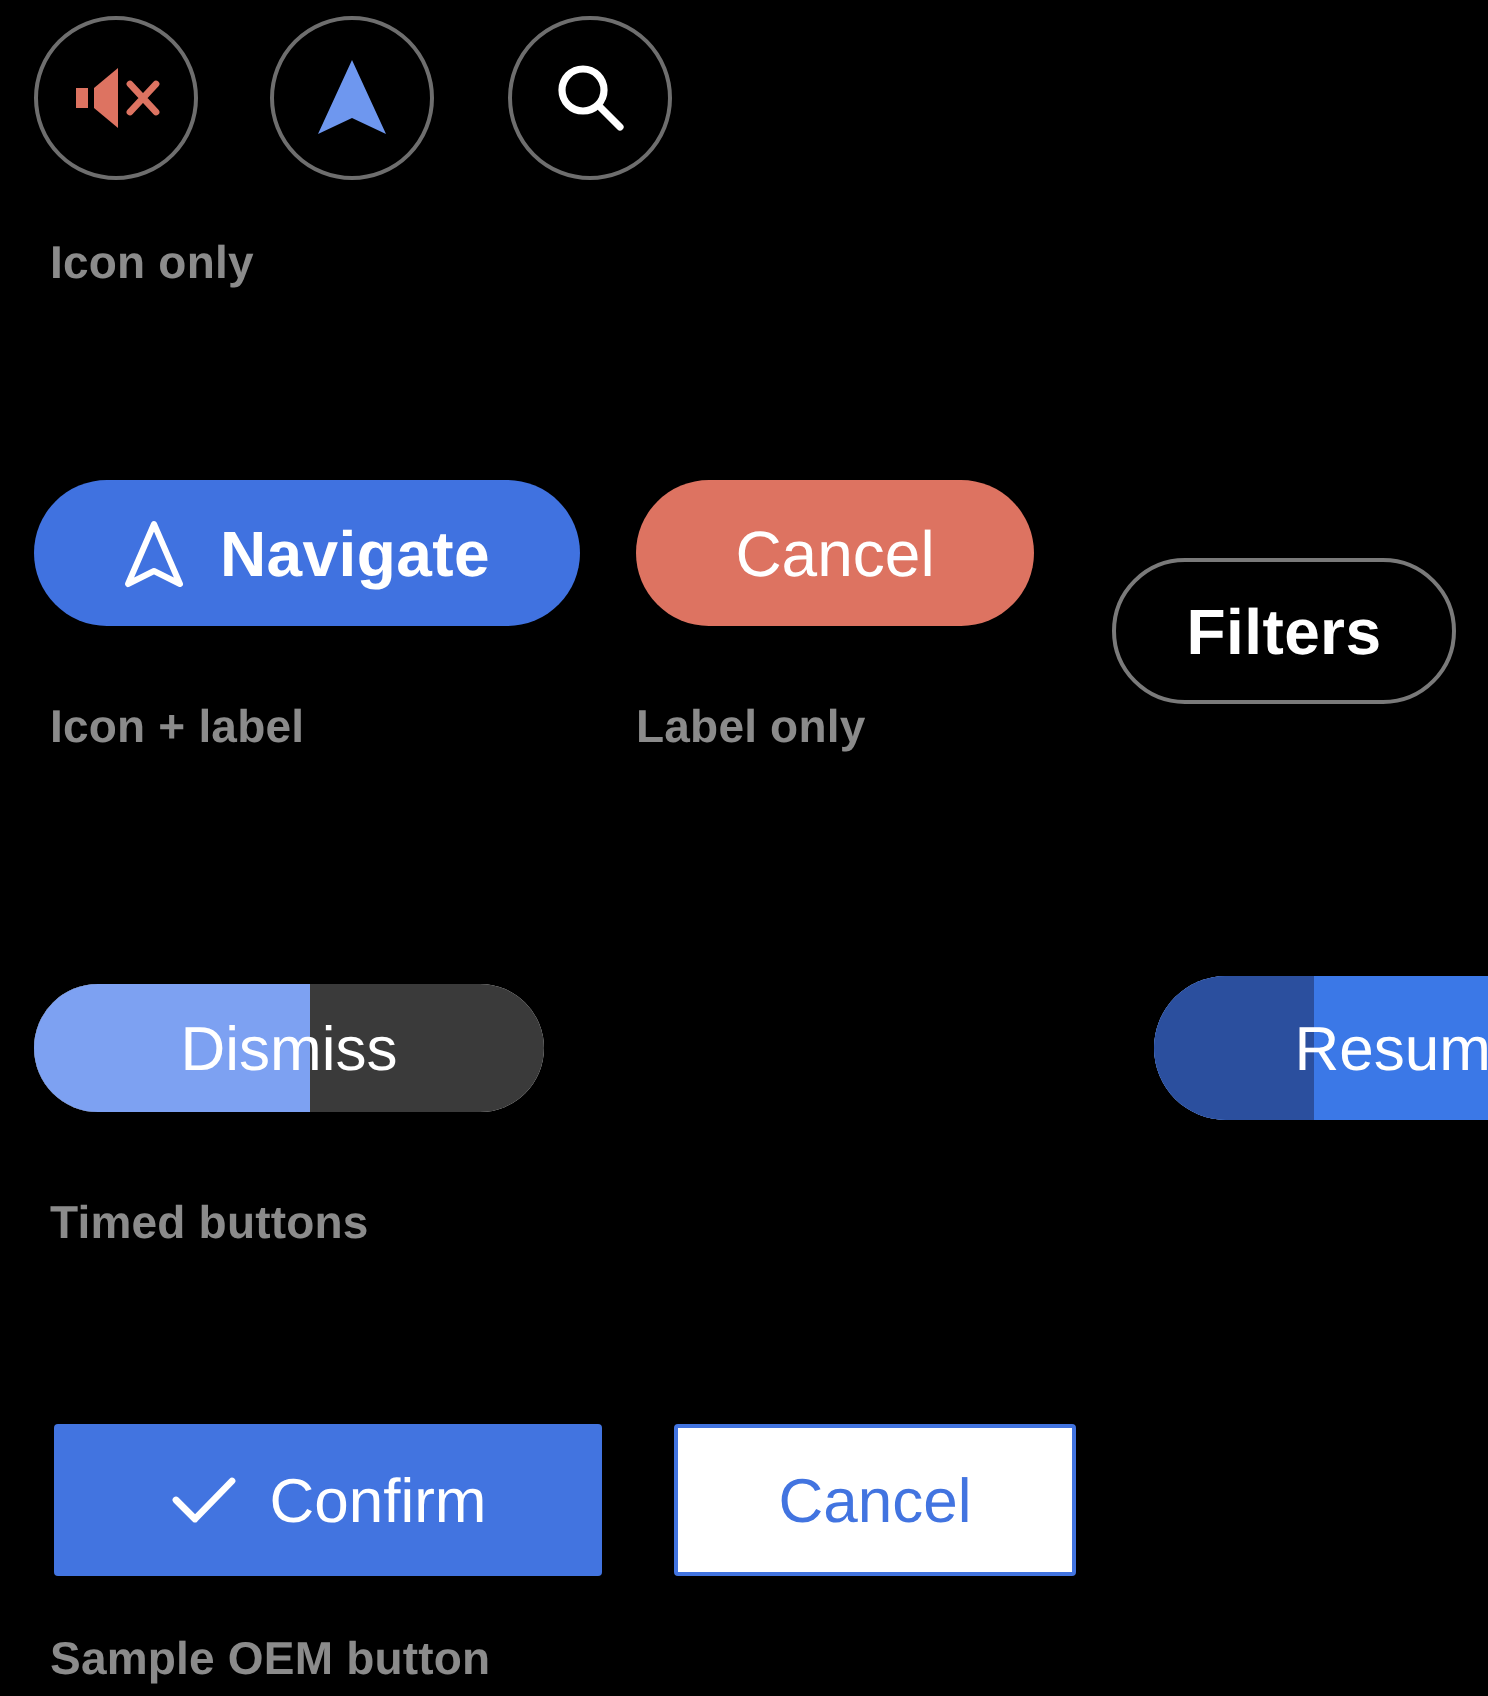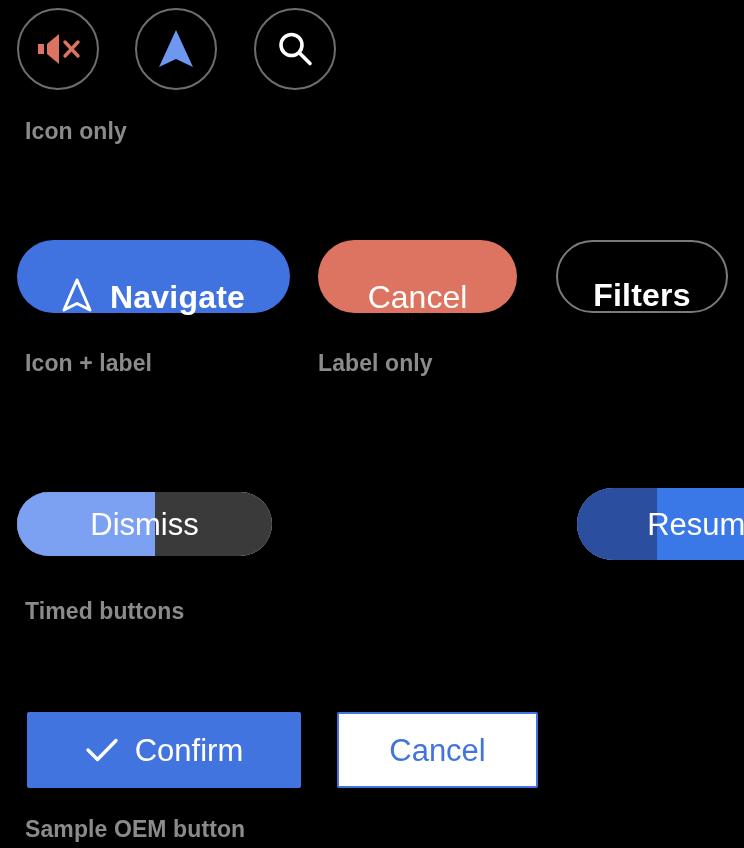--- a/index.html
+++ b/index.html
@@ -47,21 +47,21 @@
     justify-content: center;
     padding: 0;
     cursor: pointer;
   }
   .icon-circle svg { display: block; }
 
   
   .pill {
     border-radius: 999px;
     display: flex;
-    align-items: flex-end;
+    align-items: center;
     justify-content: center;
     gap: 18px;
     border: none;
     cursor: pointer;
     box-sizing: border-box;
     padding: 0 26px;
   }
   .pill-label {
     font-size: 32px;
     line-height: 32px;
@@ -78,20 +78,21 @@
   .pill-cancel {
     background: #dd7361;
   }
   .pill-cancel .pill-label {
     color: #ffffff;
     font-weight: normal;
   }
   .pill-filters {
     background: #000000;
     border: 2px solid #7a7a7a;
+    margin-top: 39px;
   }
   .pill-filters .pill-label {
     color: #ffffff;
     font-weight: bold;
     letter-spacing: 0.2px;
   }
 
   
   .timed {
     border-radius: 999px;

